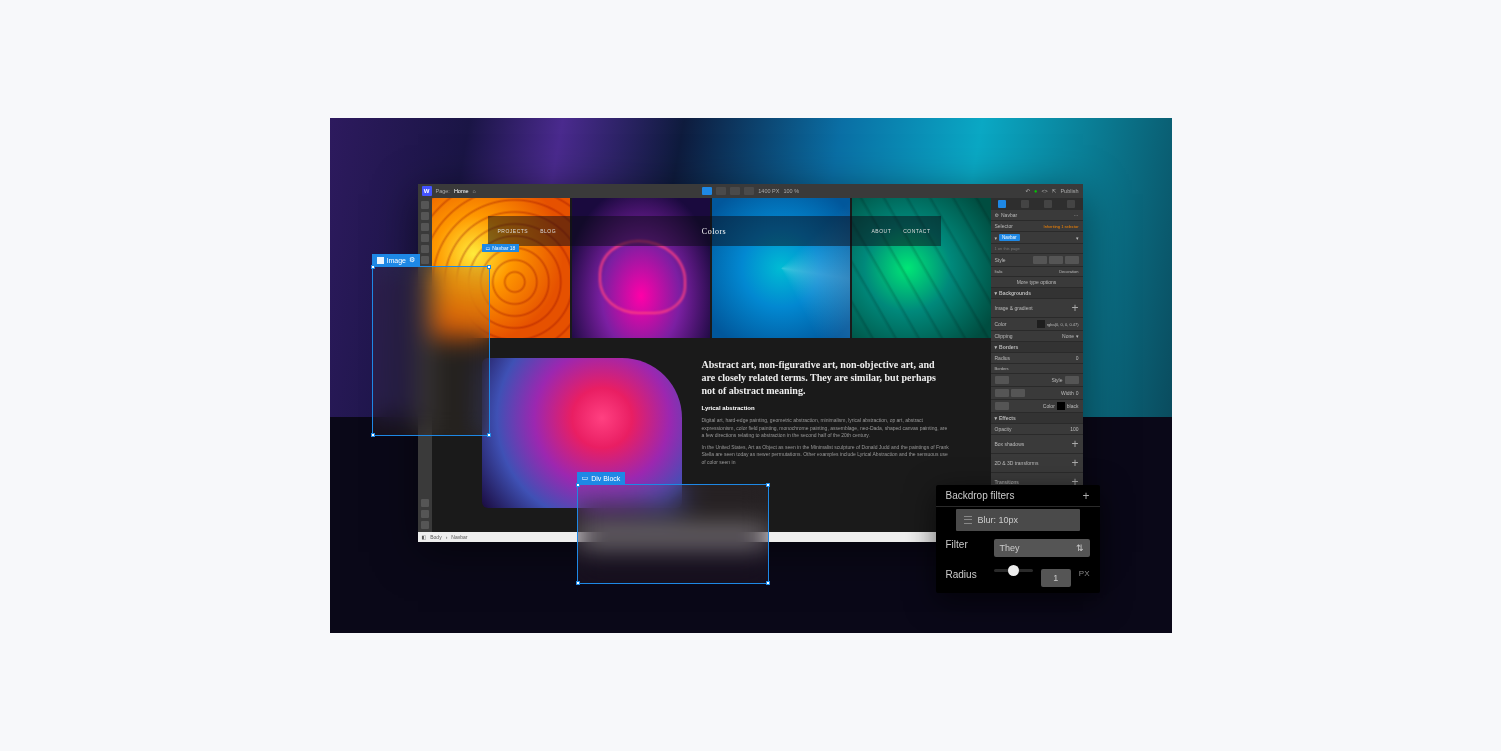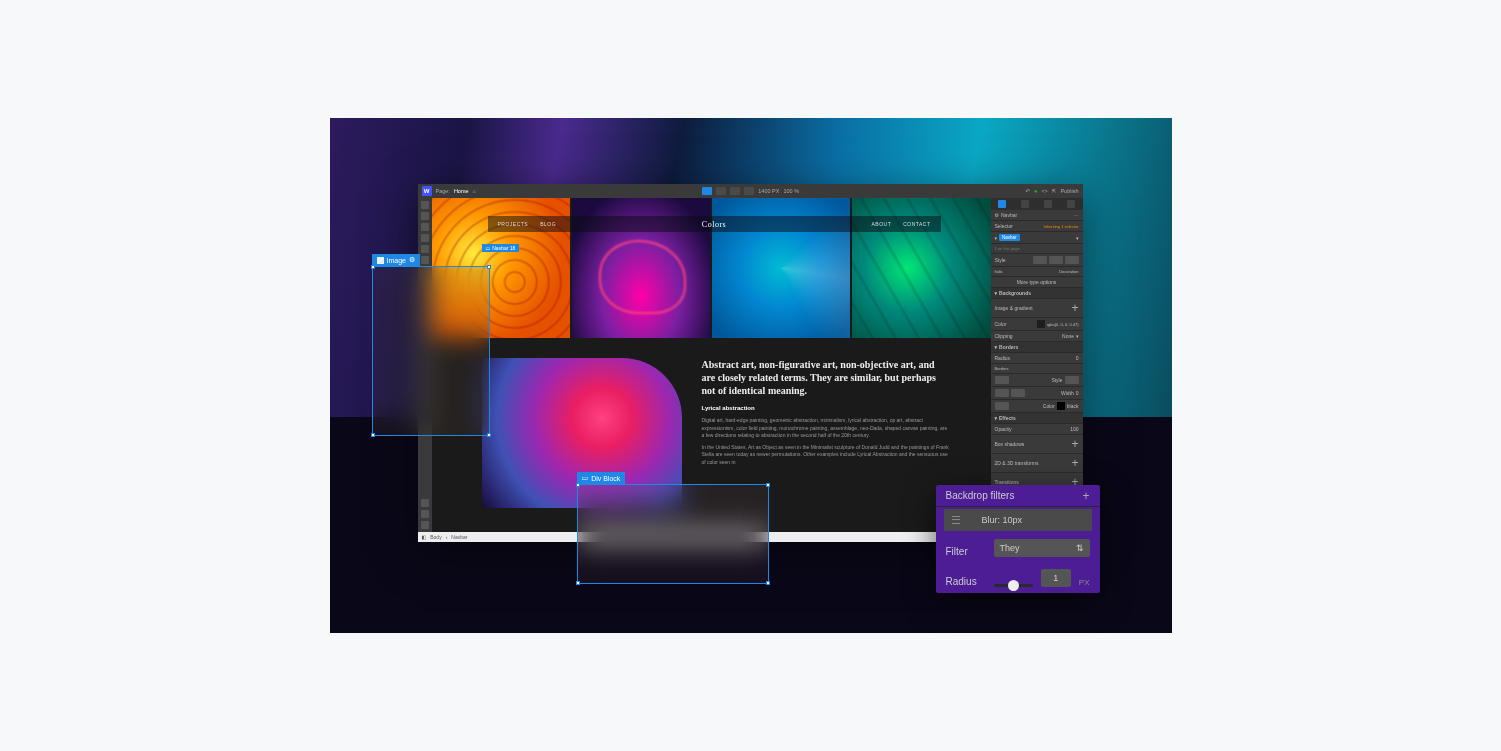--- a/index.html
+++ b/index.html
@@ -19,21 +19,21 @@
 .canvas-wrap{flex:1;background:#1a1a1a;position:relative;overflow:hidden}
 .rpanel{width:92px;background:#3a3a3a;font-size:5px;color:#bbb}
 .rtabs{height:12px;background:#2e2e2e;display:flex;align-items:center;justify-content:space-around}
 .rtabs .t{width:8px;height:8px;background:#444;border-radius:1px}
 .rtabs .t.act{background:#1e88e5}
 .rrow{padding:2px 4px;border-bottom:1px solid #2a2a2a;display:flex;align-items:center;gap:2px}
 .rrow.hdr{background:#333;font-weight:600}
 .rrow .tag{background:#1e88e5;color:#fff;padding:1px 3px;border-radius:1px;font-size:4.5px}
 .rrow .fill{flex:1}
 .rrow .chip{width:14px;height:8px;background:#555;border-radius:1px}
-.canvas-nav{position:absolute;left:56px;top:18px;right:50px;height:16px;background:rgba(10,10,20,.5);display:flex;align-items:center;padding:0 10px;font-size:5px;color:#ddd;letter-spacing:.5px}
+.canvas-nav{position:absolute;left:56px;top:18px;right:50px;height:30px;background:rgba(10,10,20,.5);display:flex;align-items:center;padding:0 10px;font-size:5px;color:#ddd;letter-spacing:.5px}
 .canvas-nav .center{position:absolute;left:50%;transform:translateX(-50%);font-family:Georgia,serif;font-size:8px;color:#fff}
 .canvas-nav .right{margin-left:auto;display:flex;gap:12px}
 .swatches{position:absolute;left:0;top:0;right:0;height:140px;display:flex;gap:2px}
 .sw{flex:1;position:relative;overflow:hidden}
 .sw1{background:radial-gradient(circle at 30% 40%,#ffeb3b,#ff9800 30%,#e65100 70%)}
 .sw1::after{content:"";position:absolute;inset:0;background:repeating-radial-gradient(circle at 60% 60%,transparent 0,transparent 8px,rgba(139,0,0,.3) 10px,transparent 12px)}
 .sw2{background:radial-gradient(ellipse at 50% 70%,#ff00a8,#7b1fa2 40%,#1a0a3e 80%)}
 .sw2::after{content:"";position:absolute;left:20%;top:30%;width:60%;height:50%;border:2px solid #ff4081;border-radius:50% 60% 40% 50%;filter:blur(1px)}
 .sw3{background:radial-gradient(circle at 50% 50%,#00bcd4,#0288d1 40%,#01579b 90%)}
 .sw3::after{content:"";position:absolute;inset:0;background:conic-gradient(from 45deg,transparent,rgba(255,255,255,.2),transparent 30%)}
@@ -45,24 +45,24 @@
 .text h2{font-family:Georgia,serif;font-size:10px;line-height:1.3;margin-bottom:8px;font-weight:700}
 .text h3{font-size:6px;color:#fff;margin-bottom:6px;font-weight:700}
 .text p{font-size:5px;line-height:1.5;color:#999;margin-bottom:4px}
 .seltag{position:absolute;left:50px;top:46px;background:#1e88e5;color:#fff;font-size:5px;padding:1px 4px;display:flex;align-items:center;gap:2px}
 .crumb{height:10px;background:#eee;display:flex;align-items:center;font-size:5px;padding:0 4px;gap:4px;color:#555}
 .float-img{position:absolute;left:42px;top:148px;width:118px;height:170px;border:1px solid #1e88e5;backdrop-filter:blur(12px);background:rgba(100,80,60,.15)}
 .float-img-tag{position:absolute;left:42px;top:136px;background:#1e88e5;color:#fff;font-size:7px;padding:2px 5px;display:flex;align-items:center;gap:3px}
 .float-img-tag .ic{width:7px;height:7px;background:#fff;opacity:.9}
 .float-div{position:absolute;left:247px;top:366px;width:192px;height:100px;border:1px solid #1e88e5;backdrop-filter:blur(14px);background:rgba(150,100,120,.1)}
 .float-div-tag{position:absolute;left:247px;top:354px;background:#1e88e5;color:#fff;font-size:7px;padding:2px 5px;display:flex;align-items:center;gap:3px}
-.popout{position:absolute;left:606px;top:367px;width:164px;background:#4c1d95;color:#ccc;font-size:10px;box-shadow:0 8px 30px rgba(0,0,0,.6);border-radius:2px}
+.popout{position:absolute;left:606px;top:367px;width:164px;background:#000000;color:#ccc;font-size:10px;box-shadow:0 8px 30px rgba(0,0,0,.6);border-radius:2px}
 .popout .phdr{height:22px;display:flex;align-items:center;padding:0 10px;border-bottom:1px solid #2a2a2a;justify-content:space-between}
-.popout .pitem{height:22px;background:#4a4a4a;display:flex;align-items:center;padding:0 8px;gap:22px;margin:2px 8px;border-radius:1px;font-size:9px}
-.popout .prow{display:flex;align-items:flex-end;padding:6px 10px;gap:8px}
+.popout .pitem{height:22px;background:#4a4a4a;display:flex;align-items:center;padding:0 8px;gap:6px;margin:2px 20px;border-radius:1px;font-size:9px}
+.popout .prow{display:flex;align-items:flex-start;padding:6px 10px;gap:8px}
 .popout .sel{flex:1;background:#555;height:18px;border-radius:2px;display:flex;align-items:center;padding:0 6px;font-size:9px;justify-content:space-between}
 .popout .slider{flex:1;height:3px;background:#2a2a2a;border-radius:2px;position:relative}
 .popout .slider .thumb{position:absolute;left:38%;top:-4px;width:11px;height:11px;background:#eee;border-radius:50%}
 .popout .valbox{width:30px;height:18px;background:#555;border-radius:2px;display:flex;align-items:center;justify-content:center;font-size:9px}
 .popout .unit{font-size:8px;color:#888}
 .corner{position:absolute;width:4px;height:4px;background:#fff;border:1px solid #1e88e5}
 .plus{color:#aaa;font-size:12px;cursor:pointer}
 .drag{width:8px;height:10px;display:flex;flex-direction:column;justify-content:space-around}
 .drag span{height:1px;background:#888}
 </style>
@@ -121,21 +121,21 @@
             <span>CONTACT</span>
           </div>
         </div>
         <div class="seltag">
           <span>▭</span>
           <span>Navbar 18</span>
         </div>
         <div class="content">
           <div class="bigsw"></div>
           <div class="text">
-            <h2>Abstract art, non-figurative art, non-objective art, and are closely related terms. They are similar, but perhaps not of identical meaning.</h2>
+            <h2>Abstract art, non-figurative art, non-objective art, and are closely related terms. They are similar, but perhaps not of abstract meaning.</h2>
             <h3>Lyrical abstraction</h3>
             <p>Digital art, hard-edge painting, geometric abstraction, minimalism, lyrical abstraction, op art, abstract expressionism, color field painting, monochrome painting, assemblage, neo-Dada, shaped canvas painting, are a few directions relating to abstraction in the second half of the 20th century.</p>
             <p>In the United States, Art as Object as seen in the Minimalist sculpture of Donald Judd and the paintings of Frank Stella are seen today as newer permutations. Other examples include Lyrical Abstraction and the sensuous use of color seen in</p>
           </div>
         </div>
       </div>
       <div class="rpanel">
         <div class="rtabs">
           <div class="t act"></div>
           <div class="t"></div>

